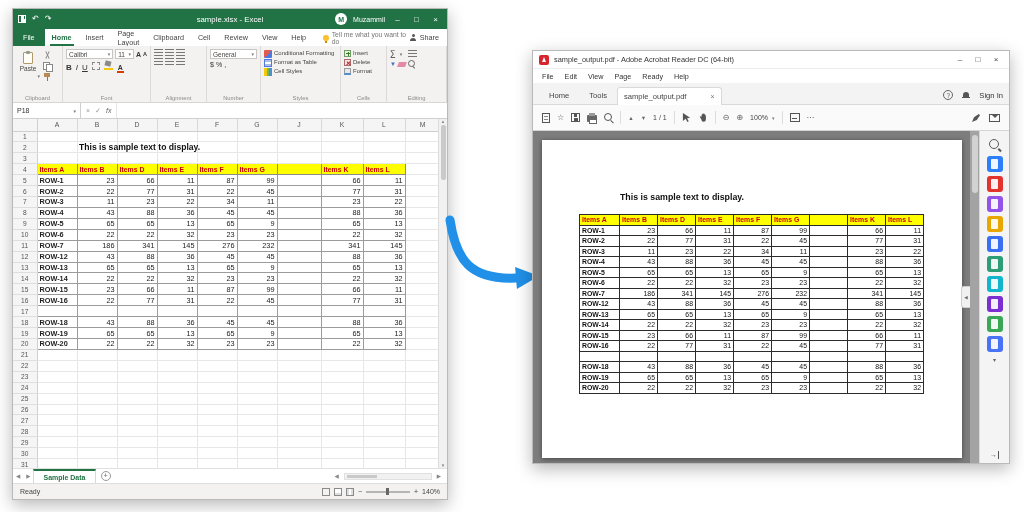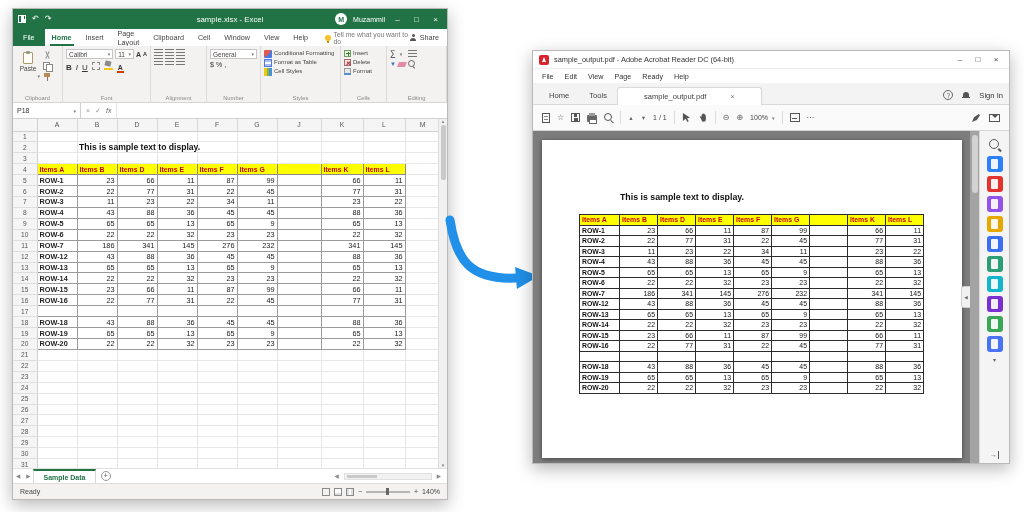--- a/index.html
+++ b/index.html
@@ -128,21 +128,21 @@
   .pdf{left:532px;top:50px;width:478px;height:414px;}
   .pdf-titlebar{height:18px;background:#fff;display:flex;align-items:center;padding:0 6px;font-size:7.4px;color:#333;gap:5px;flex:0 0 auto;border-bottom:1px solid #ececec;}
   .acro-logo{width:10px;height:10px;background:#d8242c;border-radius:2px;position:relative;flex:0 0 auto;}
   .acro-logo::before{content:"";position:absolute;left:2.5px;top:2.5px;border-left:2.5px solid transparent;border-right:2.5px solid transparent;border-bottom:5px solid #fff;}
   .pdf-tb-right{margin-left:auto;display:flex;gap:4px;align-items:center;color:#444;}
   .pwinbtn{font-size:8px;width:14px;text-align:center;}
   .pdf-menubar{height:14px;display:flex;align-items:center;gap:11px;padding:0 9px;font-size:7.2px;color:#333;background:#fff;flex:0 0 auto;}
   .pdf-tabs{height:22px;background:#f3f3f3;display:flex;align-items:flex-end;padding:0 6px;font-size:7.6px;color:#444;border-bottom:1px solid #d9d9d9;flex:0 0 auto;}
   .ptabs-left{display:flex;}
   .ptab{padding:4px 10px;}
-  .doc-tab{background:#fff;border:1px solid #d9d9d9;border-bottom:none;border-radius:3px 3px 0 0;display:flex;align-items:center;gap:24px;padding:4px 26px;margin-bottom:-1px;}
+  .doc-tab{background:#fff;border:1px solid #d9d9d9;border-bottom:none;border-radius:3px 3px 0 0;display:flex;align-items:center;gap:24px;padding:4px 6px;margin-bottom:-1px;}
   .doc-close{font-size:7px;color:#777;}
   .pdf-tabs-right{margin-left:auto;display:flex;align-items:center;gap:9px;margin-bottom:4px;}
   .helpq{width:10px;height:10px;border:1px solid #666;border-radius:50%;font-size:6.5px;display:flex;align-items:center;justify-content:center;color:#555;}
   .bell{width:8px;height:7px;position:relative;display:inline-block;}
   .bell::before{content:"";position:absolute;left:1px;top:0;width:6px;height:5px;background:#555;border-radius:3px 3px 0 0;}
   .bell::after{content:"";position:absolute;left:0;top:5px;width:8px;height:1px;background:#555;}
   .signin{font-size:7.6px;color:#333;}
 
   .pdf-toolbar{height:26px;background:#fafafa;border-bottom:1px solid #d5d5d5;display:flex;align-items:center;gap:7px;padding:0 9px;color:#555;font-size:8px;flex:0 0 auto;}
   .tdiv{width:1px;height:13px;background:#ddd;flex:0 0 auto;}
@@ -209,21 +209,21 @@
   </header>
 
   <nav class="xl-tabs">
     <span class="tabs-list">
         <span class="tab">File</span>
         <span class="tab active">Home</span>
         <span class="tab">Insert</span>
         <span class="tab">Page Layout</span>
         <span class="tab">Clipboard</span>
         <span class="tab">Cell</span>
-        <span class="tab">Window</span>
+        <span class="tab">Review</span>
         <span class="tab">View</span>
         <span class="tab">Help</span>
       </span>
     <span class="tellme">
       <span class="bulb"></span>
       <span>Tell me what you want to do</span>
     </span>
     <span class="share">
       <span class="person"></span>
       <span>Share</span>

